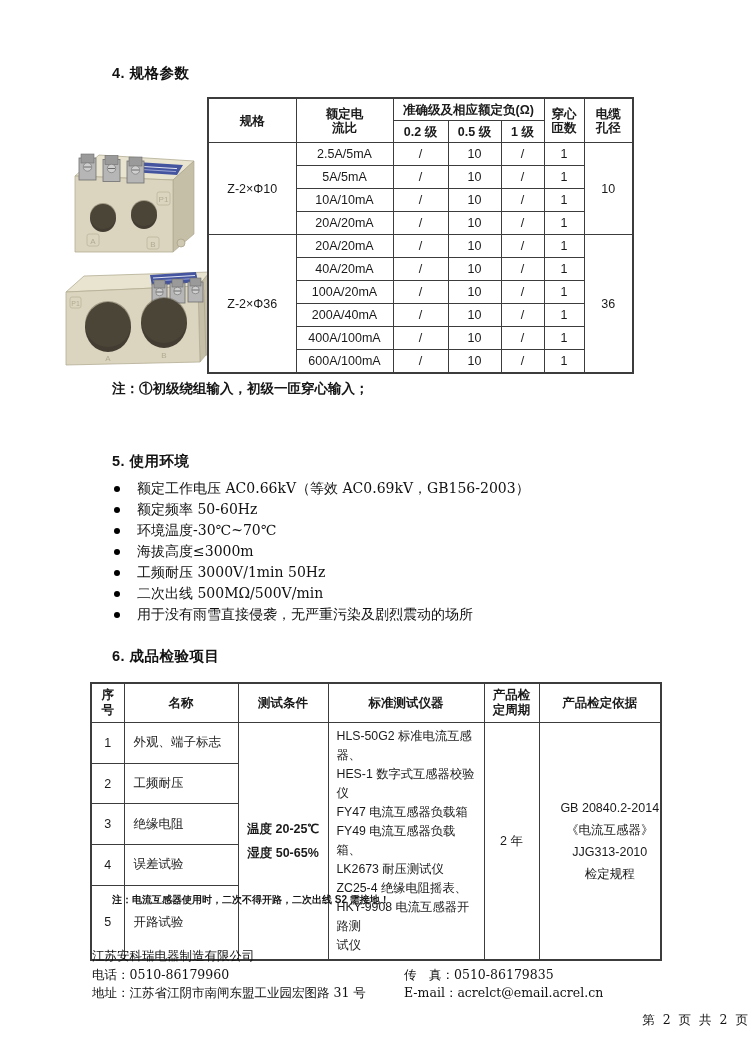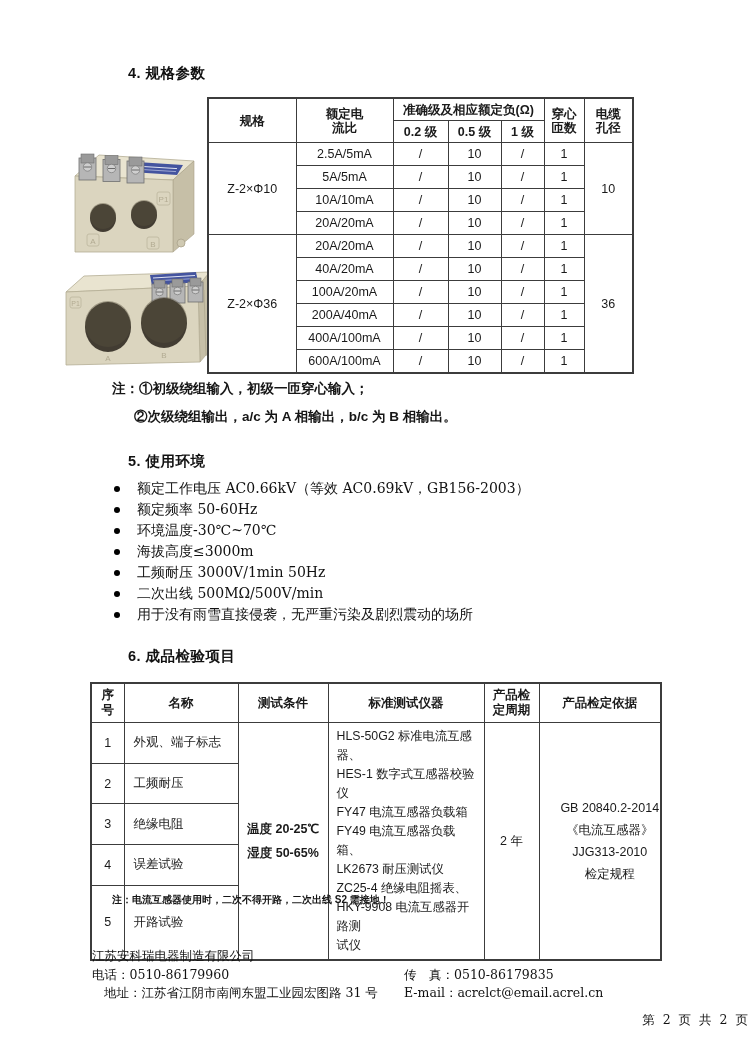--- a/index.html
+++ b/index.html
@@ -1,21 +1,21 @@
 <!DOCTYPE html>
 <html><head>
 <meta charset="utf-8">
 <style>
   html,body { margin:0; padding:0; background:#ffffff; }
   .page {
     position:relative; width:750px; height:1060px; background:#ffffff;
     font-family:"Liberation Sans", sans-serif; color:#1e1e1e; overflow:hidden;
   }
   .abs { position:absolute; }
-  .heading { font-size:14.5px; font-weight:bold; color:#111; letter-spacing:0.5px;margin-left:16px; }
+  .heading { font-size:14.5px; font-weight:bold; color:#111; letter-spacing:0.5px; }
   .boldnote { font-size:13.5px; font-weight:bold; color:#151515; }
   .serif { font-family:"DejaVu Serif","Liberation Serif",serif; }
   .preline { white-space:pre-line; }
 
   
   table { border-collapse:collapse; table-layout:fixed; background:#fff; }
   .dtable { border:2px solid #3c3c3c; }
   .dtable td {
     border:1px solid #3c3c3c; text-align:center; vertical-align:middle;
     padding:0; font-size:12.5px; color:#1a1a1a; overflow:hidden;
@@ -235,21 +235,20 @@
         <td>600A/100mA</td>
         <td>/</td>
         <td>10</td>
         <td>/</td>
         <td>1</td>
       </tr>
     </tbody>
   </table>
 
   <div class="abs boldnote" style="left:112px; top:380px;">注：①初级绕组输入，初级一匝穿心输入；</div>
-  <div class="abs boldnote" style="left:134px; top:408px;">②次级绕组输出，a/c 为 A 相输出，b/c 为 B 相输出。</div>
 
   <div class="abs heading" style="left:112px; top:452px;">5. 使用环境</div>
 
   <div class="abs bullets serif" style="left:112px; top:481px; width:540px;">
     <div class="bullet-row">
       <span class="dot"></span>
       <span class="btext">额定工作电压 AC0.66kV（等效 AC0.69kV，GB156-2003）</span>
     </div>
     <div class="bullet-row">
       <span class="dot"></span>
@@ -340,21 +339,21 @@
   <div class="abs boldnote" style="left:112px; top:893px; font-size:10px;">注：电流互感器使用时，二次不得开路，二次出线 S2 需接地！</div>
 
   <div class="abs ftext serif" style="left:92px; top:948px;">江苏安科瑞电器制造有限公司</div>
 
   <div class="abs ftext serif" style="left:92px; top:967px;">
     <span>电话：</span><span>0510-86179960</span>
   </div>
   <div class="abs ftext serif" style="left:404px; top:967px;">
     <span>传　真：</span><span>0510-86179835</span>
   </div>
-  <div class="abs ftext serif" style="left:92px; top:985px;margin-left:12px;">
+  <div class="abs ftext serif" style="left:92px; top:985px;">
     <span>地址：</span><span>江苏省江阴市南闸东盟工业园宏图路 31 号</span>
   </div>
   <div class="abs ftext serif" style="left:404px; top:985px;">
     <span>E-mail：</span><span>acrelct@email.acrel.cn</span>
   </div>
 
   <div class="abs ftext serif" style="left:0; top:1012px; width:750px; text-align:right; letter-spacing:2px;">第 2 页 共 2 页</div>
 
 </div>
 

